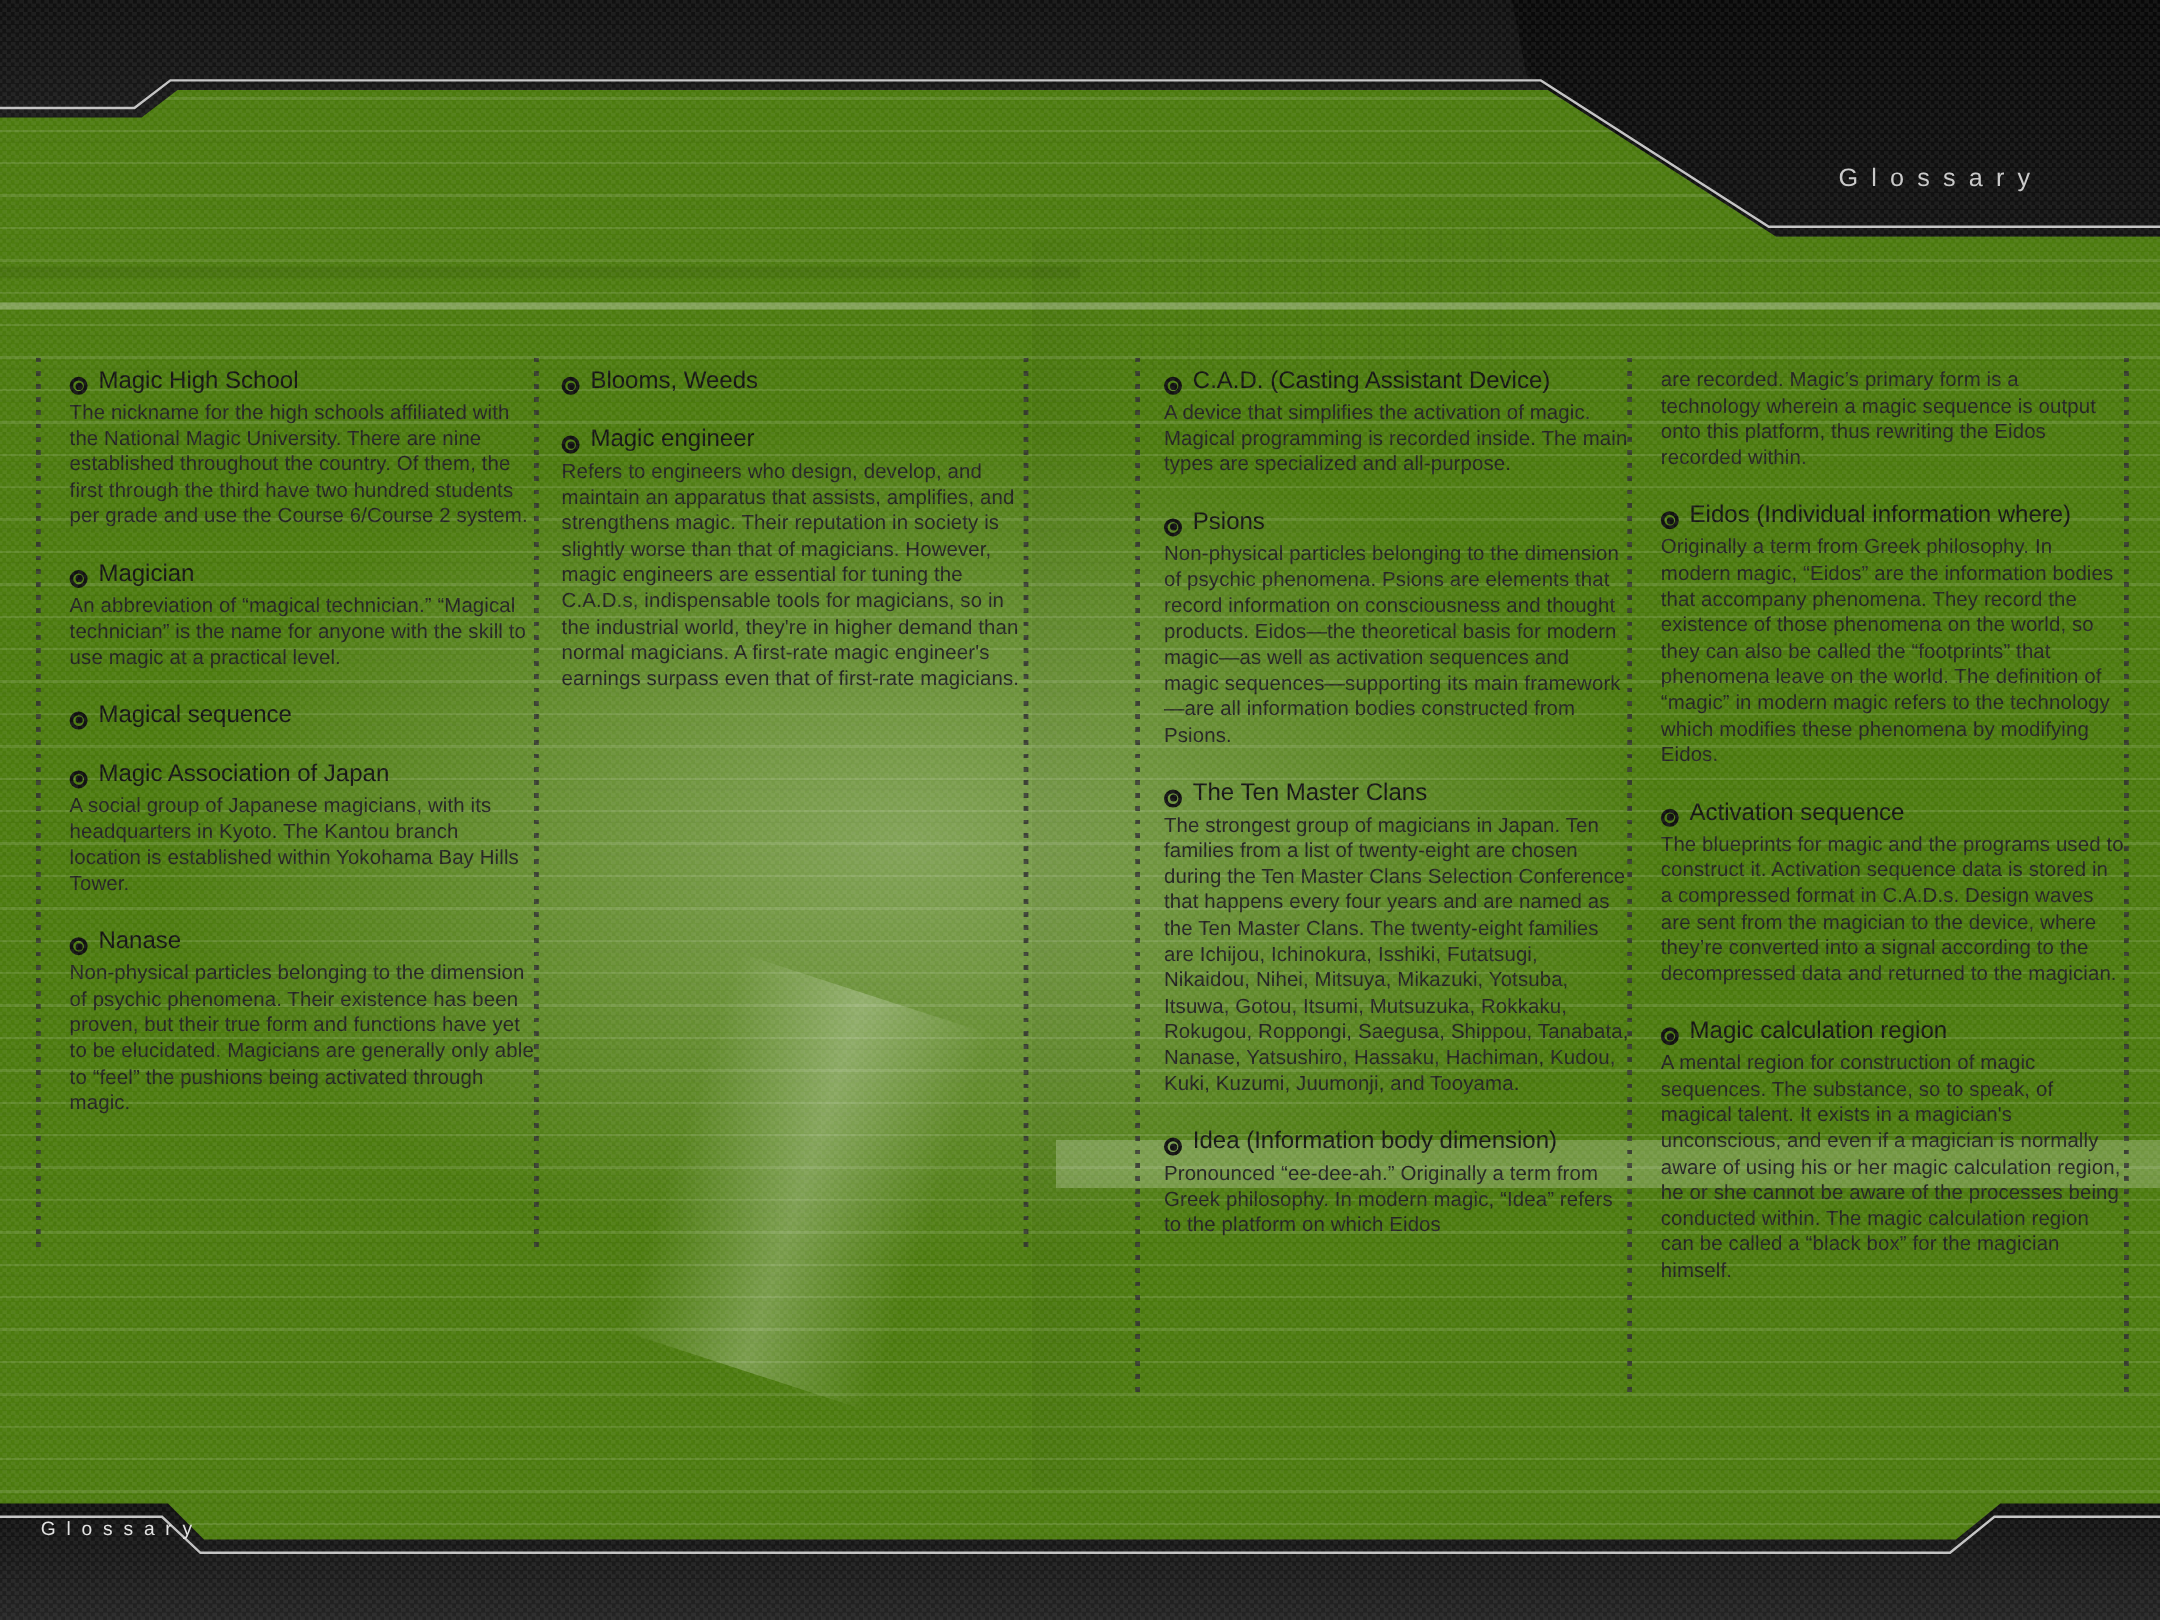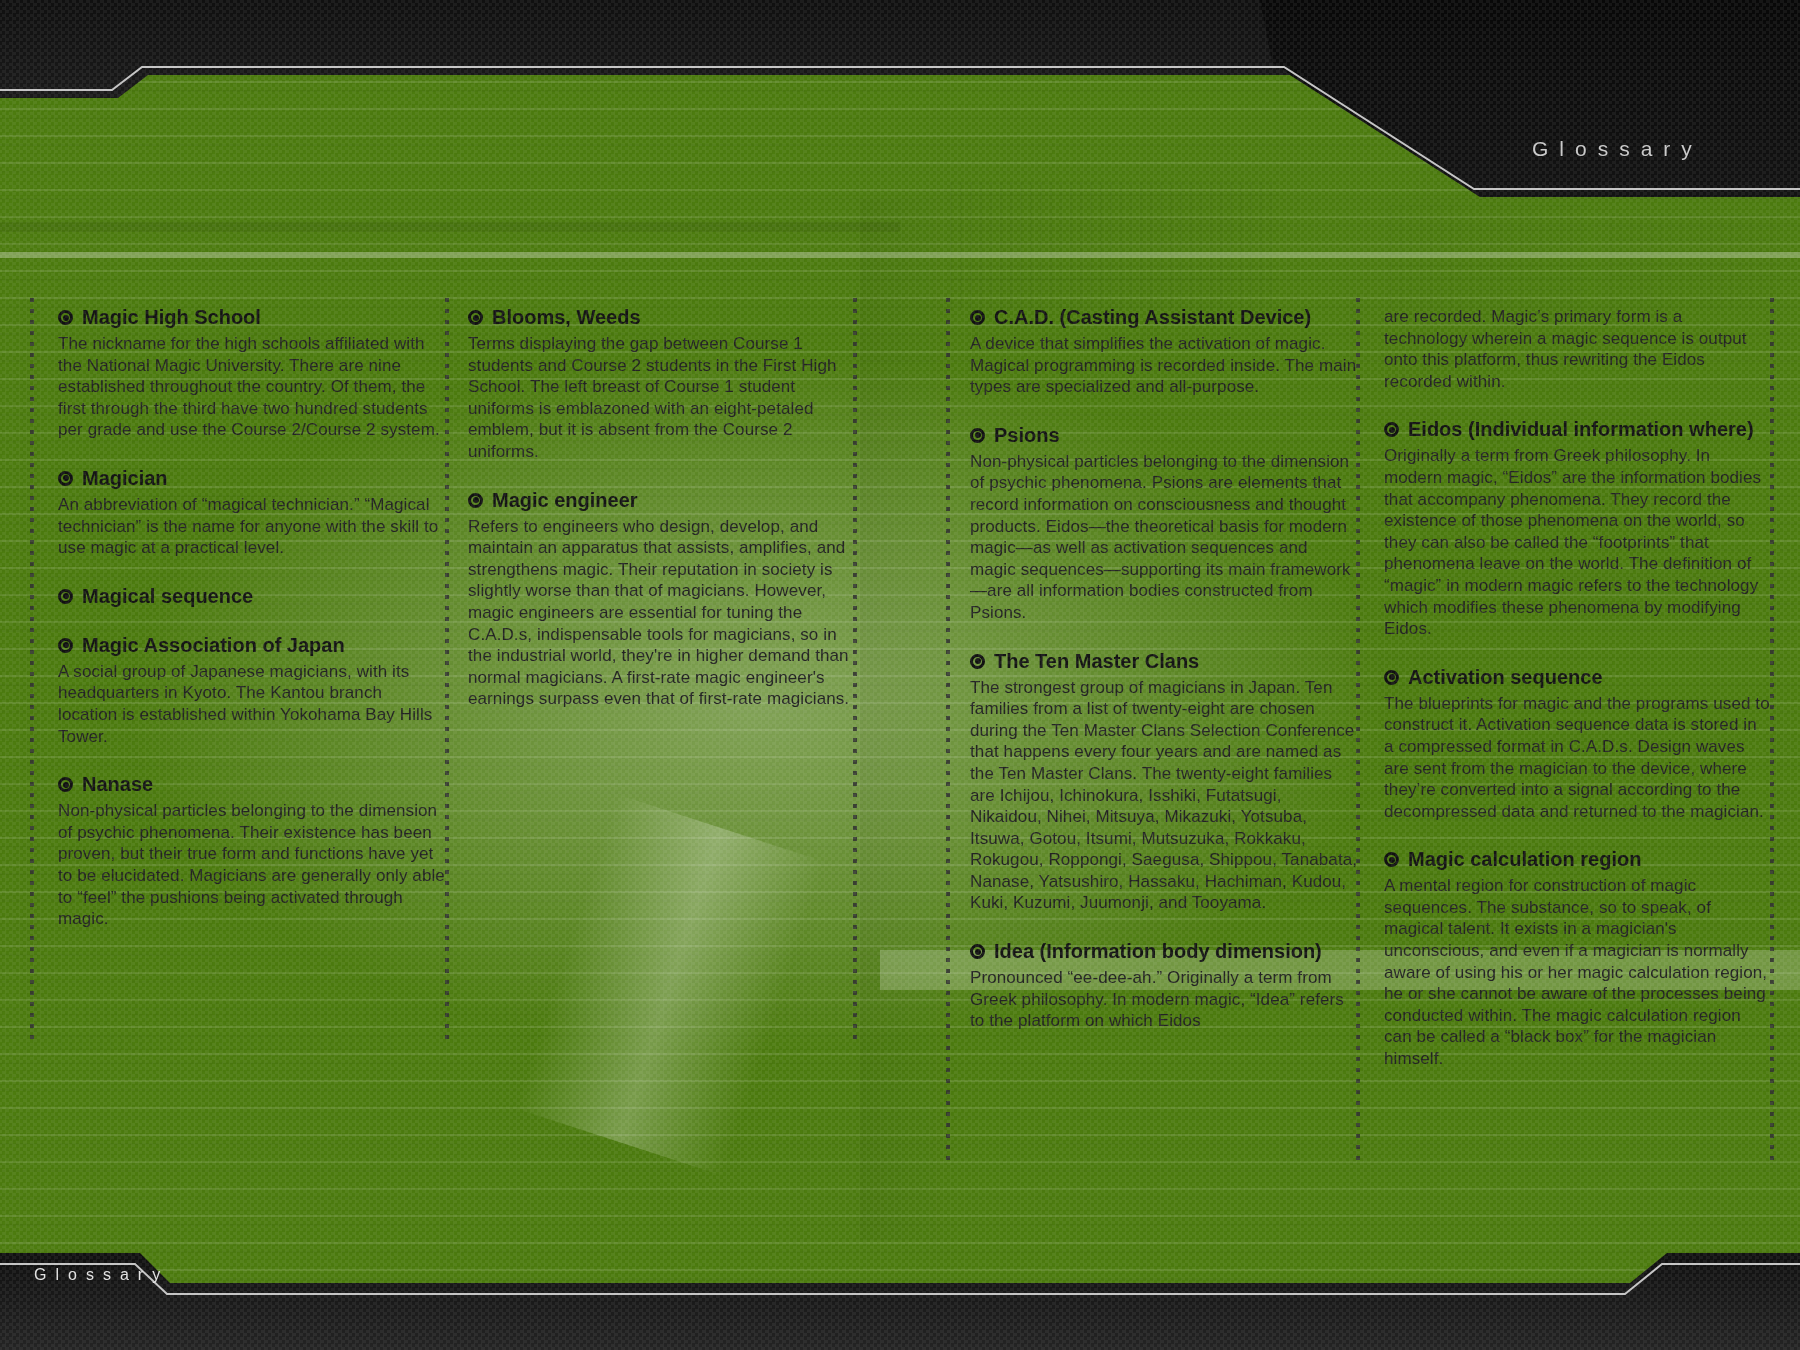--- a/index.html
+++ b/index.html
@@ -53,22 +53,22 @@
   .sep{
     position:absolute;width:4px;
     background:repeating-linear-gradient(180deg,#313131 0 4px,transparent 4px 11px);
     opacity:.85;
   }
   .sep-left{top:298px;height:742px;}
   .sep-right{top:298px;height:864px;}
   .col{position:absolute;top:306px;}
   .entry{margin-bottom:26px;}
   .entry-heading{
-    display:flex;align-items:center;gap:9px;
-    font-weight:bold;font-size:20px;color:#141414;
+    display:flex;align-items:flex-end;gap:9px;
+    font-weight:normal;font-size:20px;color:#141414;
     margin-bottom:4px;
   }
   .bullet{
     flex:0 0 auto;
     width:9px;height:9px;
     border:3px solid #111;border-radius:50%;
     display:inline-flex;align-items:center;justify-content:center;
   }
   .bullet::after{
     content:'';width:6px;height:6px;border-radius:50%;background:#111;
@@ -119,21 +119,21 @@
   <div class="sep sep-right" style="left:946px;"></div>
   <div class="sep sep-right" style="left:1356px;"></div>
   <div class="sep sep-right" style="left:1770px;"></div>
 
   <div class="col" style="left:58px;width:388px;">
       <div class="entry">
     <div class="entry-heading">
       <span class="bullet"></span>
       <span>Magic High School</span>
     </div>
-    <p class="entry-def">The nickname for the high schools affiliated with the National Magic University. There are nine established throughout the country. Of them, the first through the third have two hundred students per grade and use the Course 2/Course 2 system.</p>
+    <p class="entry-def">The nickname for the high schools affiliated with the National Magic University. There are nine established throughout the country. Of them, the first through the third have two hundred students per grade and use the Course 6/Course 2 system.</p>
   </div>
       <div class="entry">
     <div class="entry-heading">
       <span class="bullet"></span>
       <span>Magician</span>
     </div>
     <p class="entry-def">An abbreviation of “magical technician.” “Magical technician” is the name for anyone with the skill to use magic at a practical level.</p>
   </div>
       <div class="entry">
     <div class="entry-heading">
@@ -155,21 +155,20 @@
     </div>
     <p class="entry-def">Non-physical particles belonging to the dimension of psychic phenomena. Their existence has been proven, but their true form and functions have yet to be elucidated. Magicians are generally only able to “feel” the pushions being activated through magic.</p>
   </div>
     </div>
   <div class="col" style="left:468px;width:384px;">
       <div class="entry">
     <div class="entry-heading">
       <span class="bullet"></span>
       <span>Blooms, Weeds</span>
     </div>
-    <p class="entry-def">Terms displaying the gap between Course 1 students and Course 2 students in the First High School. The left breast of Course 1 student uniforms is emblazoned with an eight-petaled emblem, but it is absent from the Course 2 uniforms.</p>
   </div>
       <div class="entry">
     <div class="entry-heading">
       <span class="bullet"></span>
       <span>Magic engineer</span>
     </div>
     <p class="entry-def">Refers to engineers who design, develop, and maintain an apparatus that assists, amplifies, and strengthens magic. Their reputation in society is slightly worse than that of magicians. However, magic engineers are essential for tuning the C.A.D.s, indispensable tools for magicians, so in the industrial world, they're in higher demand than normal magicians. A first-rate magic engineer's earnings surpass even that of first-rate magicians.</p>
   </div>
     </div>
   <div class="col" style="left:970px;width:388px;">

